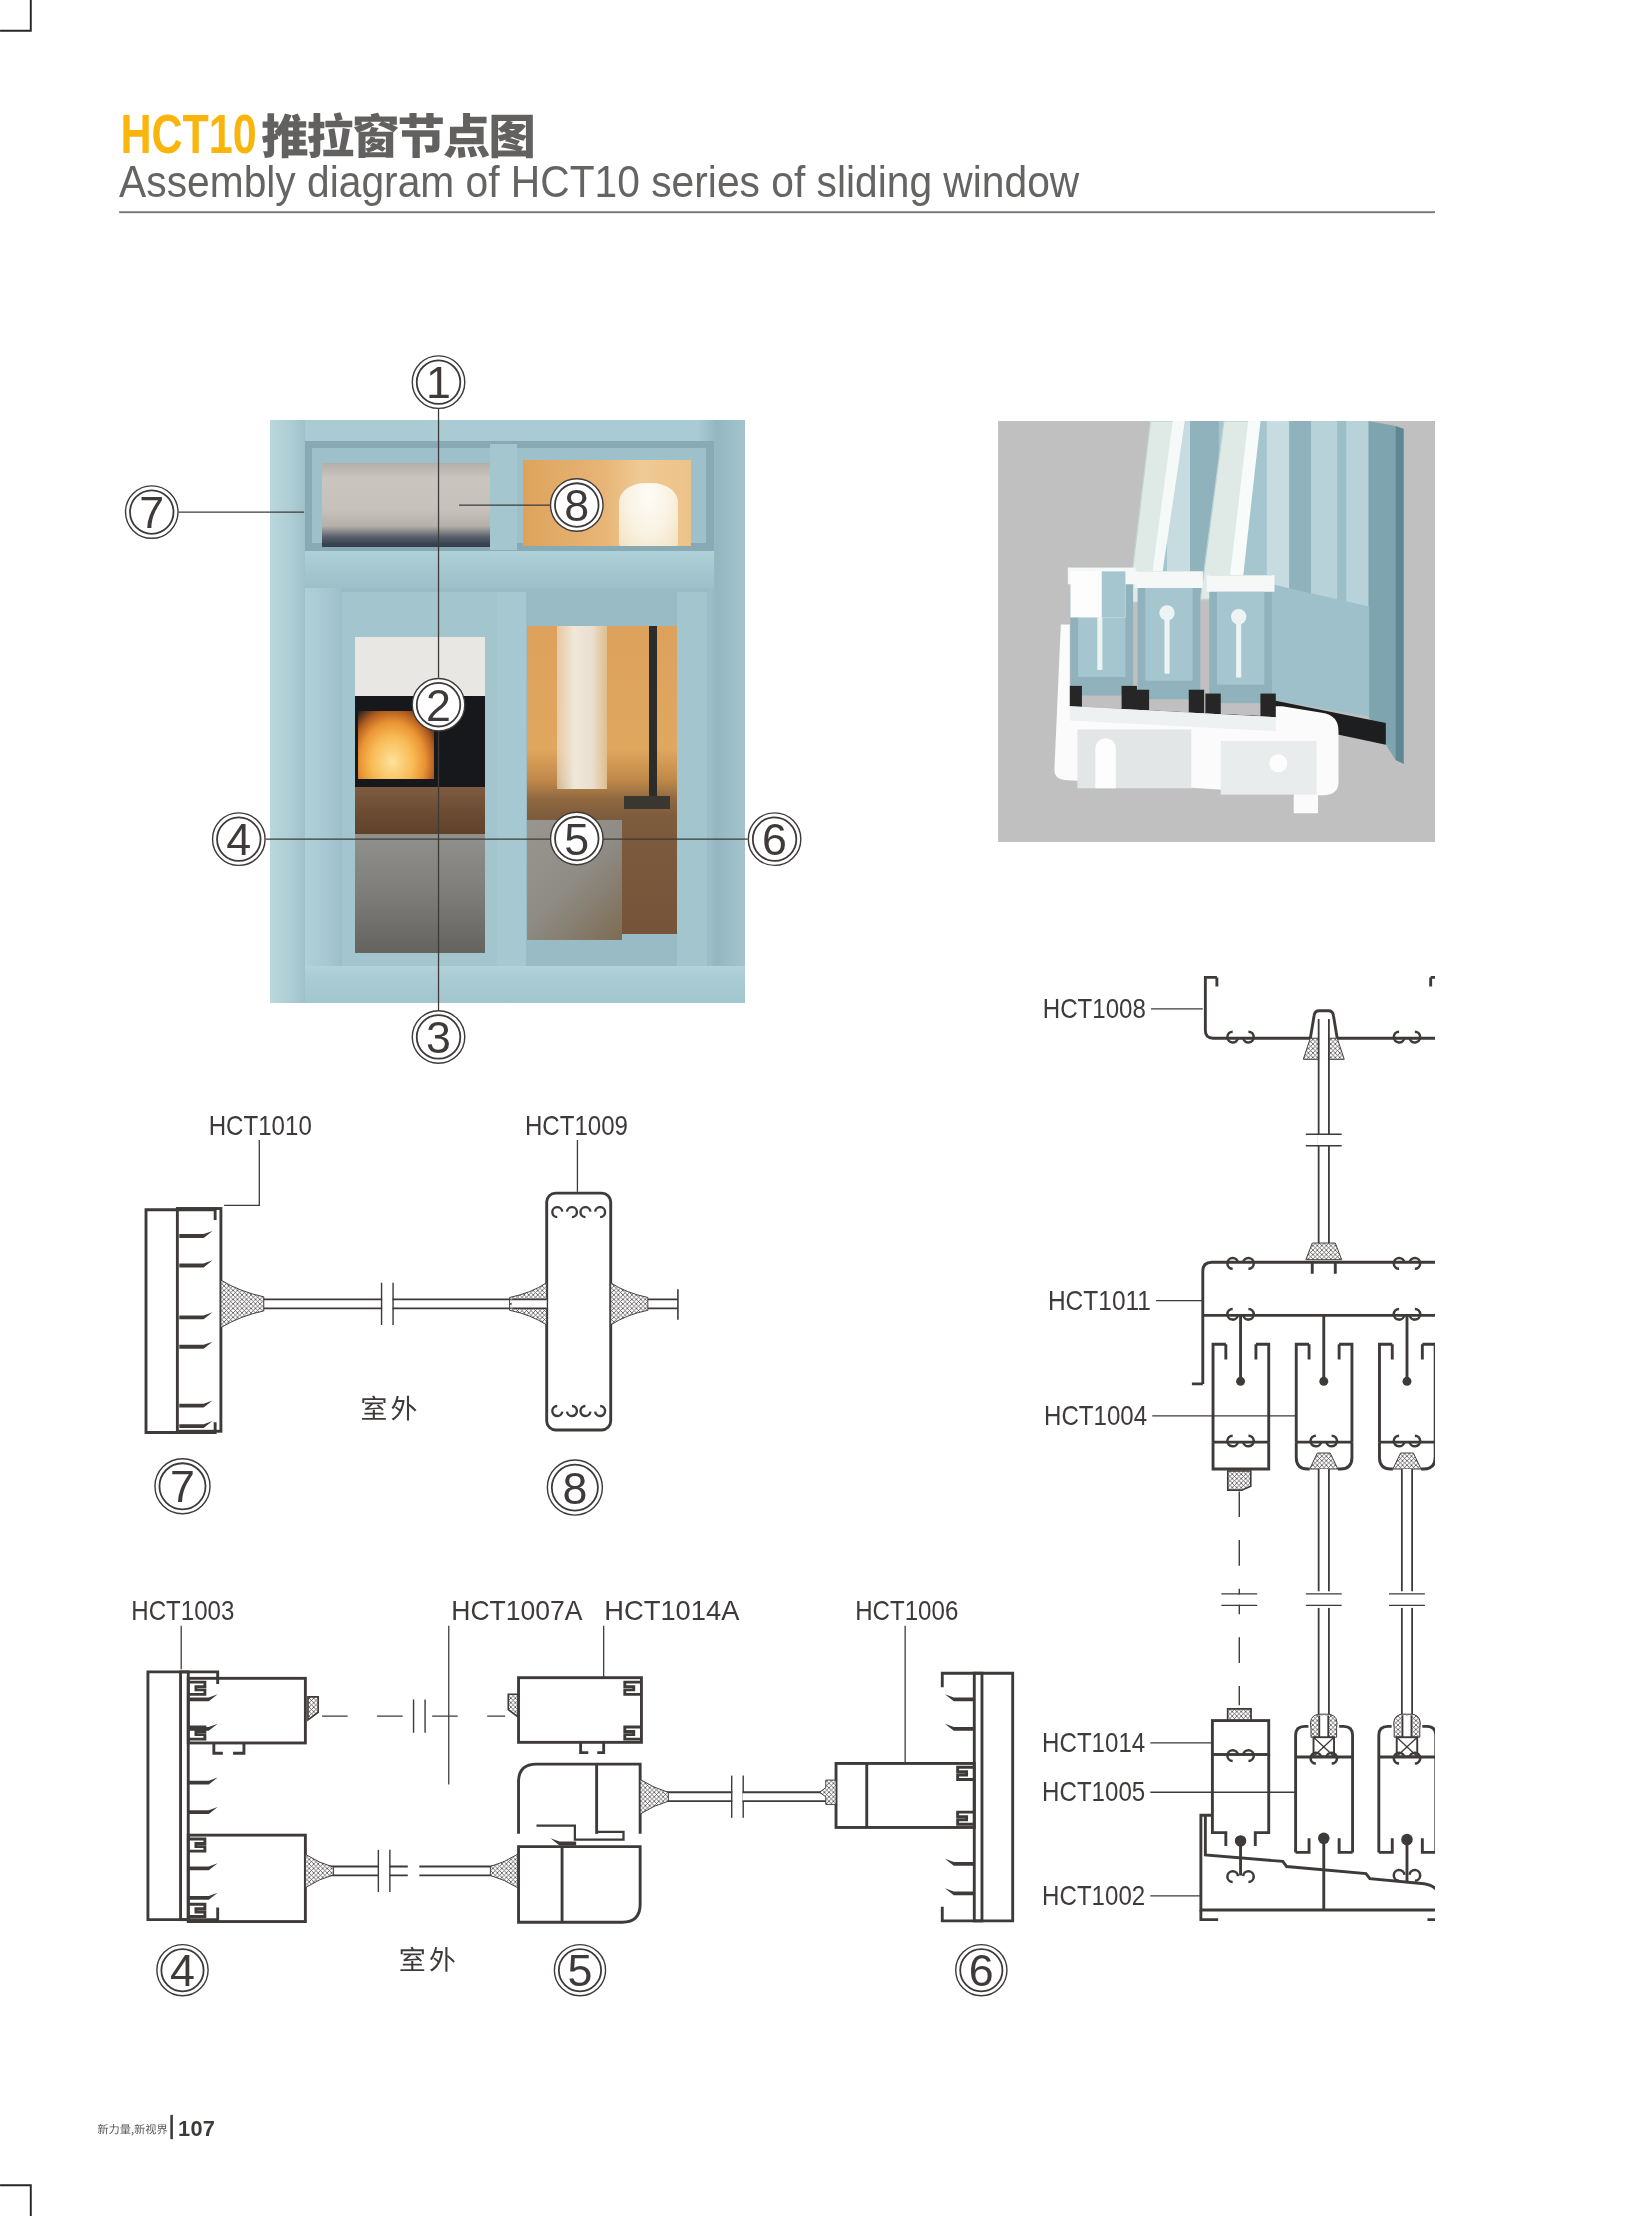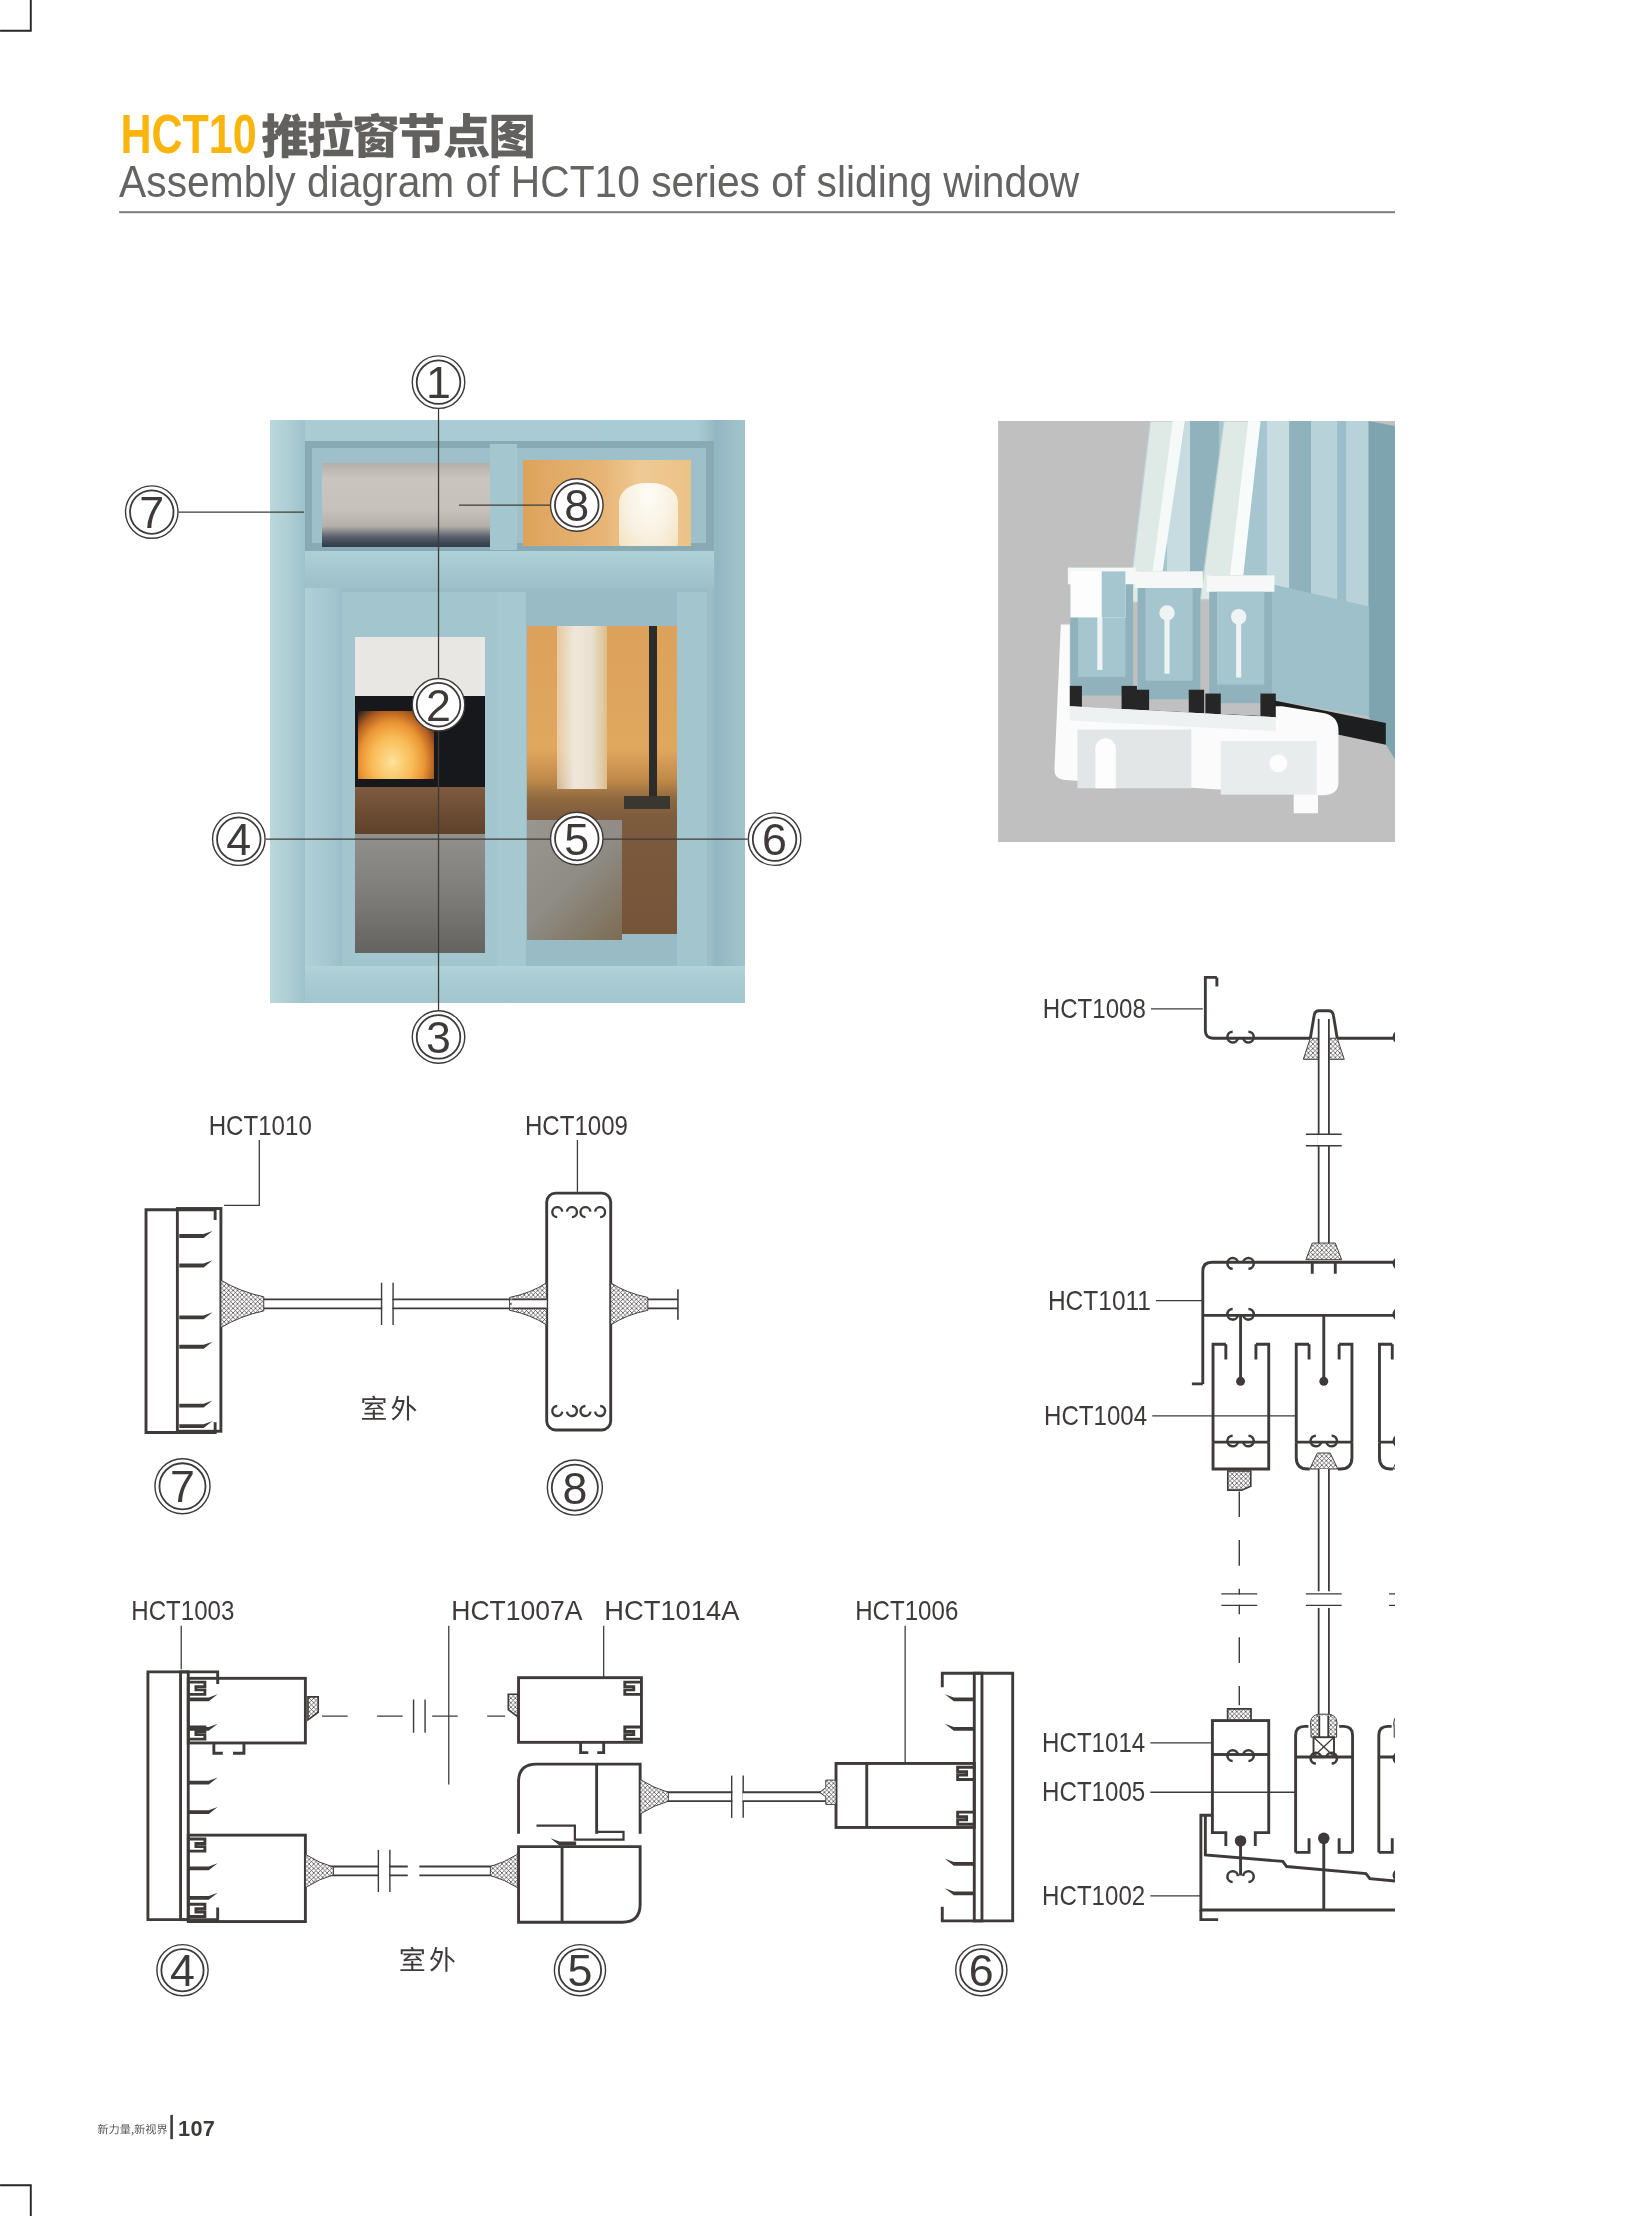--- a/index.html
+++ b/index.html
@@ -1,15 +1,15 @@
 <!DOCTYPE html>
 <html style="font-size:10.2px"><head><meta charset="utf-8">
 <style>
 html,body{margin:0;padding:0;background:#fff;}
-#page{position:relative;width:1395px;height:2216px;background:#fff;overflow:hidden;font-family:"Liberation Sans", sans-serif;}
+#page{position:relative;width:1395px;height:2216px;background:#fff;overflow:hidden;font-family:"Liberation Sans", sans-serif;padding-left:40px;}
 </style></head>
 <body>
 <div id="page">
 
 <div style="position:absolute;left:270px;top:420px;width:475px;height:583px;background:linear-gradient(90deg,#b6d3da 0%,#abcbd3 7%,#a9cbd3 90%,#93b7c1 94%,#a3c4cd 100%);">
  <div style="position:absolute;left:35px;top:20.5px;width:409px;height:110px;background:#87aab5;"></div>
  <div style="position:absolute;left:42px;top:28px;width:394px;height:95px;background:#9dc0ca;"></div>
  <div style="position:absolute;left:52px;top:43px;width:168px;height:84px;background:linear-gradient(180deg,#b3aeaa 0%,#cac5be 18%,#c6c1ba 55%,#b5b0aa 75%,#58606c 88%,#3a4551 96%,#333e4a 100%);"></div>
  <div style="position:absolute;left:220px;top:24px;width:27px;height:106px;background:#a4c6cf;"></div>
  <div style="position:absolute;left:253px;top:40px;width:168px;height:86px;background:linear-gradient(90deg,#dda35c 0%,#e7b576 48%,#efca94 70%,#ecc288 100%);">

